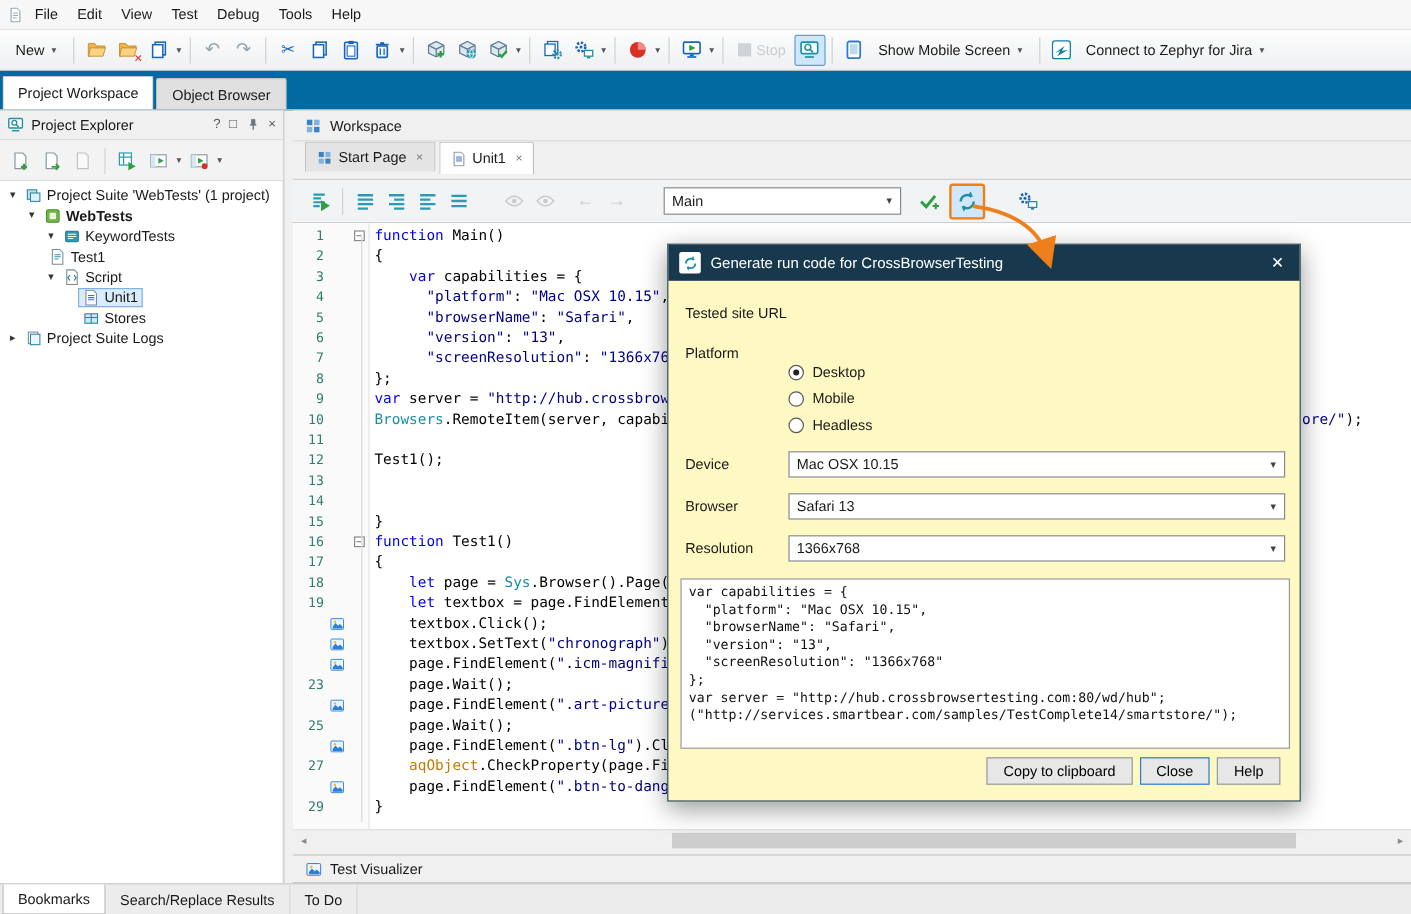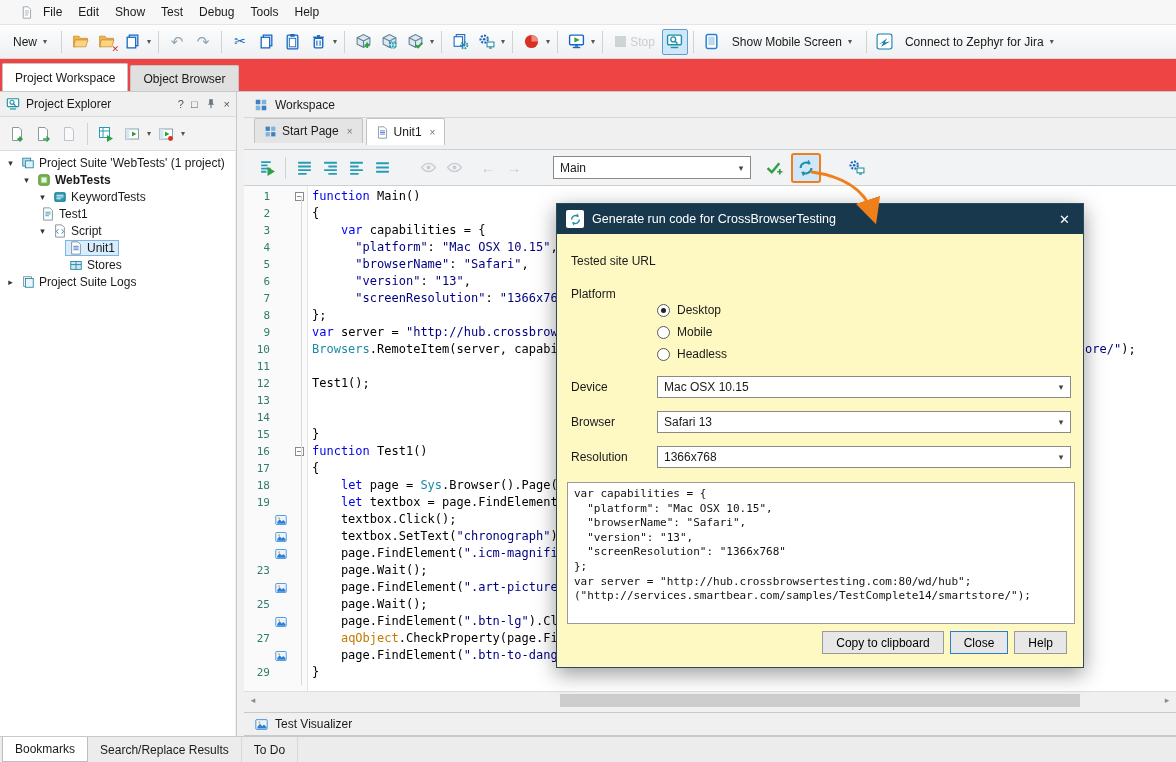--- a/index.html
+++ b/index.html
@@ -5,35 +5,35 @@
 *{margin:0;padding:0;box-sizing:border-box;}
 html,body{width:1176px;height:762px;overflow:hidden;}
 body{font-family:"Liberation Sans","DejaVu Sans",sans-serif;font-size:12px;color:#1a1a1a;background:#f0f0f0;position:relative;}
 .svgi{width:16px;height:16px;display:inline-block;vertical-align:middle;}
 .svgi.blue{color:#1565c0}.svgi.teal{color:#1d8fa6}.svgi.gray{color:#9aa5ad}
 .sep{width:1px;height:22px;background:#d2d2d2;margin:0 5px;display:inline-block;flex:none;}
 .dd{font-size:8px;color:#555;margin:0 2px;flex:none;}
 .glyph{font-size:15px;line-height:15px;}
 .dis{opacity:.5;}
 
-.menubar{position:absolute;left:0;top:0;width:1176px;height:25px;background:#f7f7f7;border-bottom:1px solid #e4e4e4;display:flex;align-items:center;padding-left:20px;}
+.menubar{position:absolute;left:0;top:0;width:1176px;height:25px;background:#f7f7f7;border-bottom:1px solid #e4e4e4;display:flex;align-items:center;padding-left:6px;}
 .menu-item{padding:4px 8px;cursor:default;}
 
 .toolbar{position:absolute;left:0;top:25px;width:1176px;height:34px;background:linear-gradient(#fdfdfd,#eef0f2);border-bottom:1px solid #d8d8d8;display:flex;align-items:center;padding:0 6px;white-space:nowrap;}
 .tbi{width:26px;height:26px;display:inline-flex;align-items:center;justify-content:center;position:relative;border-radius:2px;flex:none;}
 .tbi .svgi{width:17px;height:17px;}
 .tbi.sm .svgi{width:16px;height:16px;}
 .tbi.pressed{background:#cfe7f8;border:1px solid #5e9fd0;}
 .badge{position:absolute;right:0;bottom:1px;font-size:9px;font-weight:bold;line-height:9px;}
 .badge.red{color:#d93025;}
 .tb-text{display:inline-flex;align-items:center;gap:4px;padding:3px 7px;flex:none;}
 .stopsq{width:11px;height:11px;background:#a9b2b8;display:inline-block;}
 .graytxt{color:#9aa5ad;}
 
-.wstabs{position:absolute;left:0;top:59px;width:1176px;height:33px;background:#ef4444;border-bottom:1px solid #c9c9c9;display:flex;align-items:flex-end;padding-left:2px;}
+.wstabs{position:absolute;left:0;top:59px;width:1176px;height:33px;background:#0369a1;border-bottom:1px solid #c9c9c9;display:flex;align-items:flex-end;padding-left:2px;}
 .wstab{height:26px;display:flex;align-items:center;padding:0 12px;border:1px solid #c4c4c4;border-bottom:none;background:#e0e0e0;margin-right:2px;border-radius:2px 2px 0 0;}
 .wstab.active{background:#fff;height:28px;}
 
 .leftpanel{position:absolute;left:0;top:92px;width:237px;height:644px;background:#f0f0f0;border-right:1px solid #c9c9c9;}
 .panel-header{height:25px;display:flex;align-items:center;gap:6px;padding:0 6px;border-bottom:1px solid #dadada;}
 .panel-title{flex:1;}
 .ph-icons{display:flex;align-items:center;gap:7px;color:#555;font-size:11px;}
 .pe-toolbar{height:34px;display:flex;align-items:center;padding:0 4px;background:#f3f3f3;border-bottom:1px solid #dcdcdc;}
 .tree{position:absolute;left:0;right:1px;top:59px;bottom:0;background:#fff;padding-top:3px;overflow:hidden;}
 .tree-row{height:17px;display:flex;align-items:center;white-space:nowrap;}
@@ -295,21 +295,21 @@
 
 <div class="app">
 
   <div class="menubar">
     <svg class="svgi" style="width:13px;height:13px;margin-right:2px">
         <use href="#ic-doc"></use>
       </svg>
     <div id="menu-items" style="display:flex">
         <span class="menu-item">File</span>
         <span class="menu-item">Edit</span>
-        <span class="menu-item">Show</span>
+        <span class="menu-item">View</span>
         <span class="menu-item">Test</span>
         <span class="menu-item">Debug</span>
         <span class="menu-item">Tools</span>
         <span class="menu-item">Help</span>
       </div>
   </div>
 
   <div class="toolbar">
     <span class="tb-text">
         <span>New</span>

